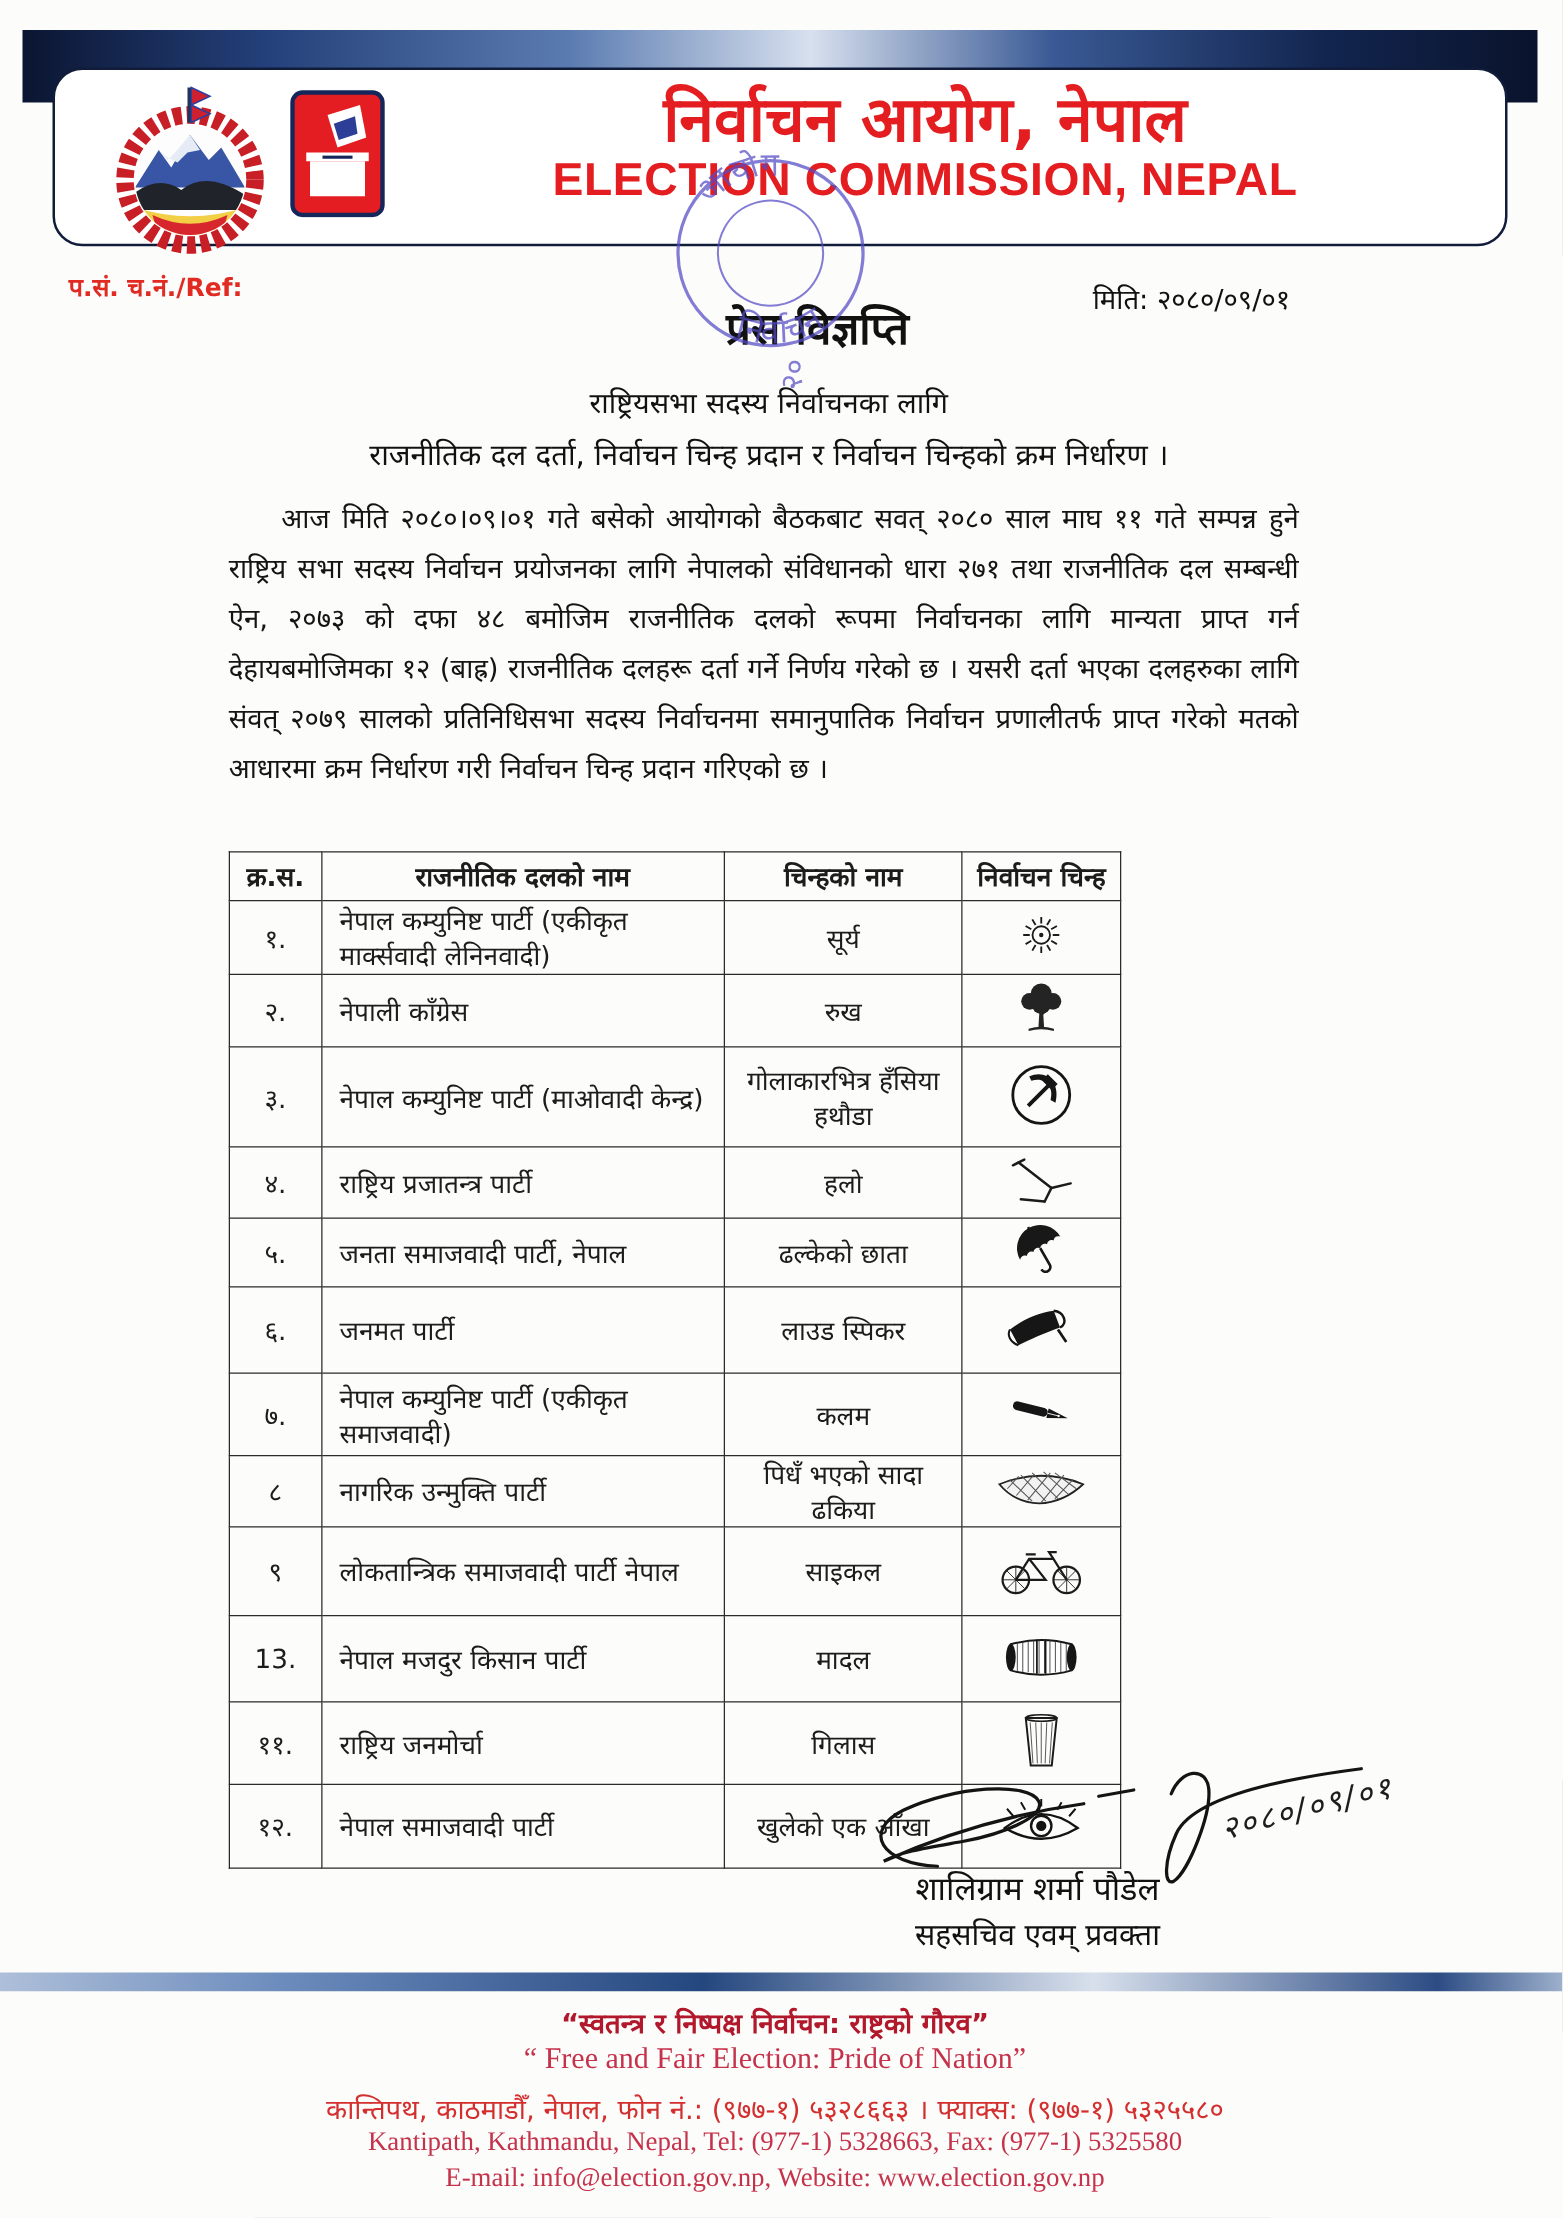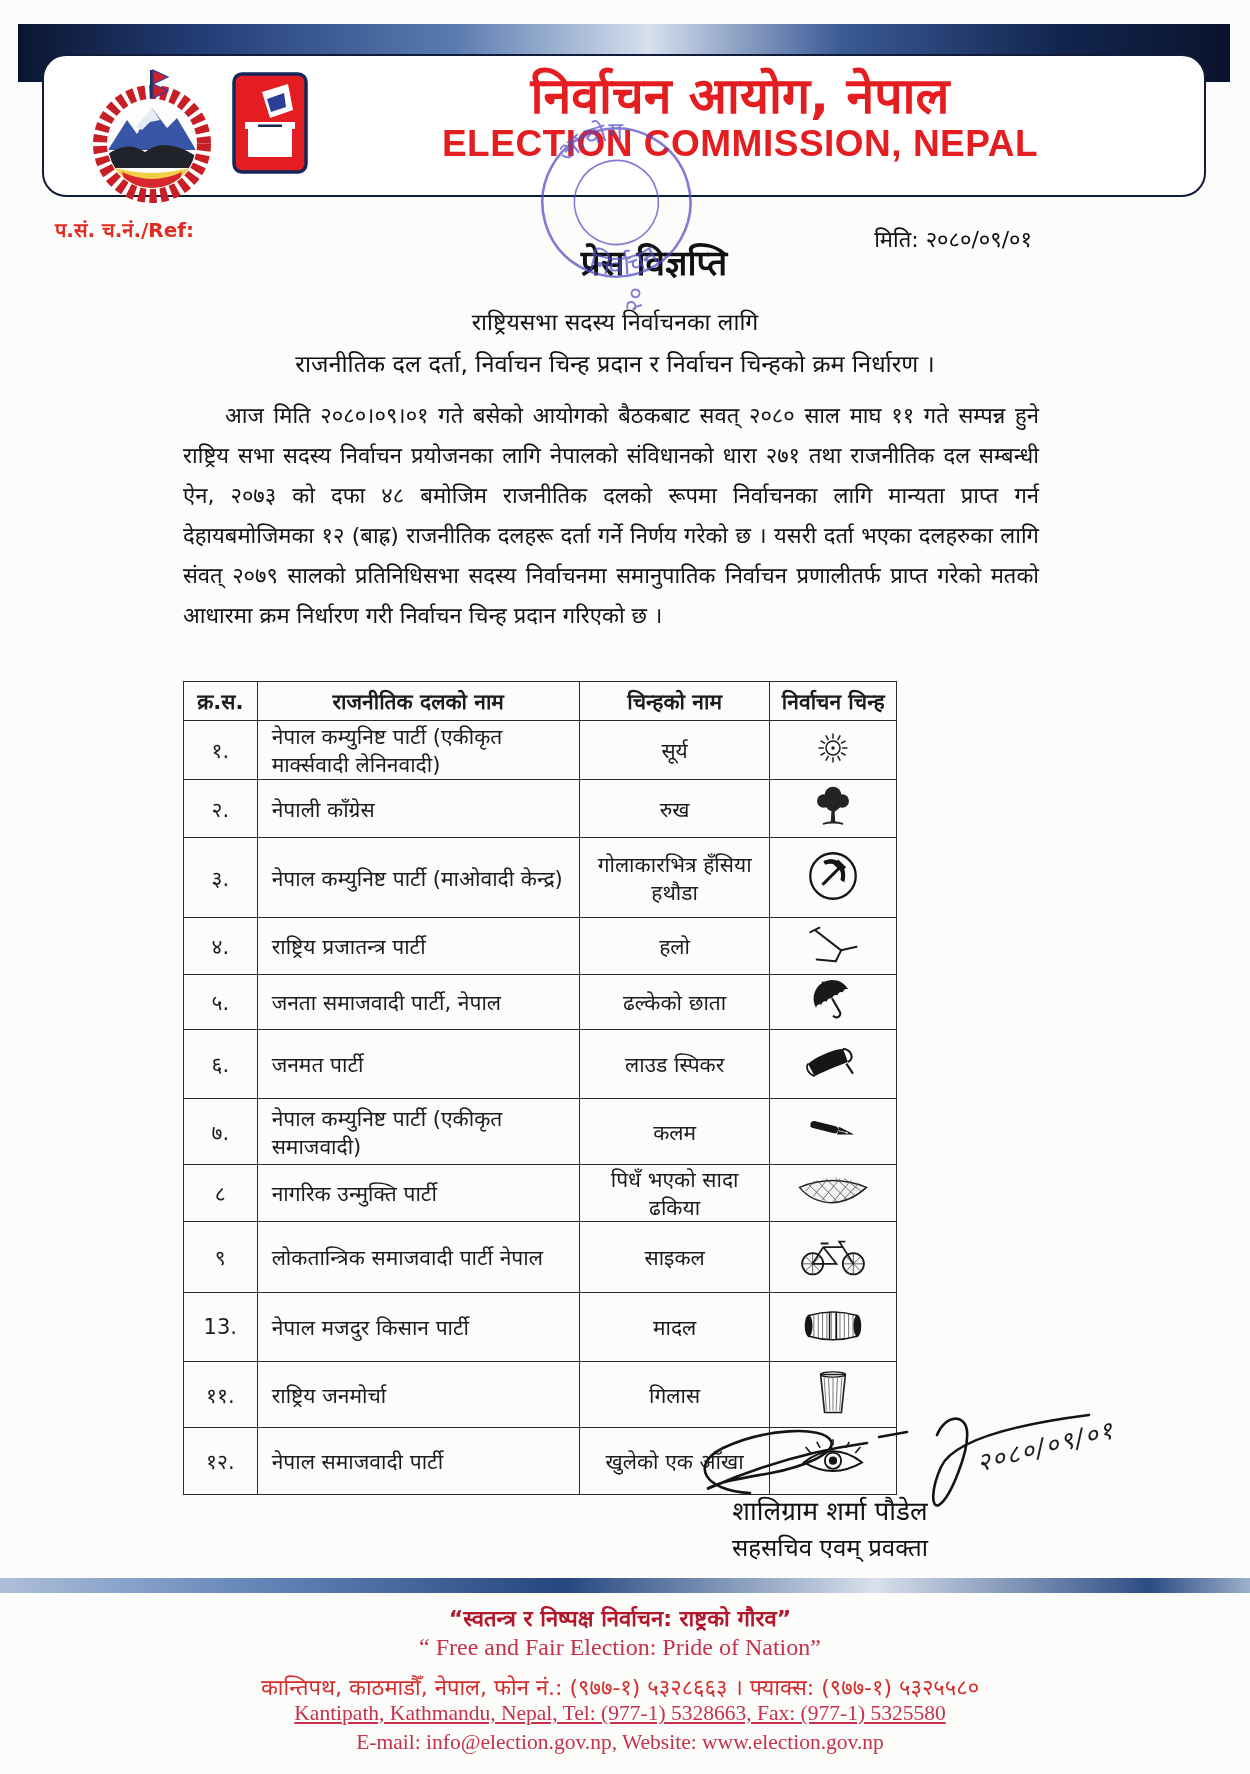--- a/index.html
+++ b/index.html
@@ -41,21 +41,21 @@
   .sig-date{position:absolute;left:975px;top:1428px;font-size:25px;font-style:italic;color:#1d1d1d;
             transform:rotate(-14deg);letter-spacing:2px;}
   .sig-name{position:absolute;left:610px;top:1492px;width:440px;text-align:center;font-size:26px;color:#111;}
   .sig-role{position:absolute;left:610px;top:1530px;width:440px;text-align:center;font-size:24px;color:#111;}
   
   .f1{position:absolute;left:0;top:1602px;width:1240px;text-align:center;font-size:22px;font-weight:bold;color:#b2182b;}
   .f2{position:absolute;left:0;top:1634px;width:1240px;text-align:center;font-size:24px;color:#c5324b;
       font-family:"Liberation Serif","DejaVu Serif",serif;}
   .f3{position:absolute;left:0;top:1671px;width:1240px;text-align:center;font-size:22px;font-weight:normal;color:#d42f2f;}
   .f4{position:absolute;left:0;top:1701px;width:1240px;text-align:center;font-size:21.5px;color:#c5324b;
-      font-family:"Liberation Serif","DejaVu Serif",serif;text-decoration:underline;}
+      font-family:"Liberation Serif","DejaVu Serif",serif;}
   .f5{position:absolute;left:0;top:1730px;width:1240px;text-align:center;font-size:21.5px;color:#c5324b;
       font-family:"Liberation Serif","DejaVu Serif",serif;}
 </style>
 </head>
 <body>
 
 <div class="page">
 
   <div class="band-top"></div>
 

